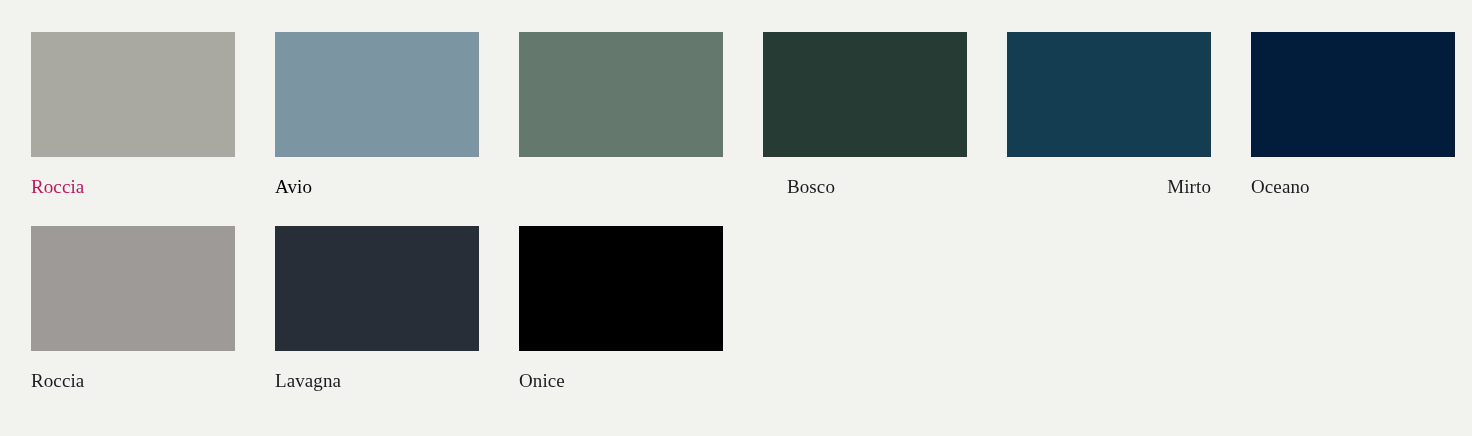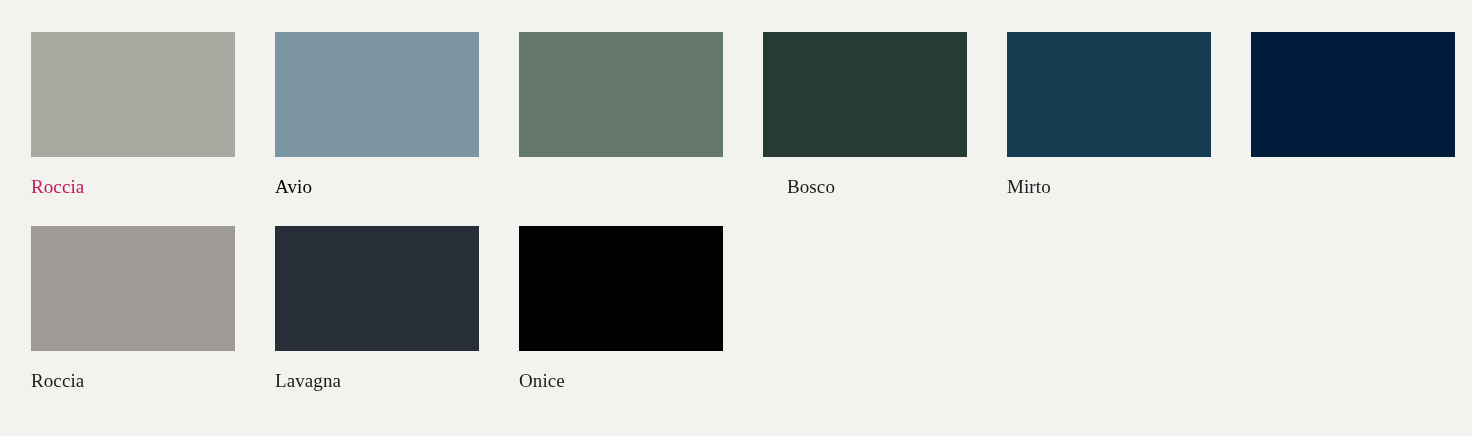--- a/index.html
+++ b/index.html
@@ -57,24 +57,25 @@
     </div>
     <div class="swatch-card">
       <span class="swatch-chip" style="background-color: rgb(101, 120, 109);"></span>
     </div>
     <div class="swatch-card">
       <span class="swatch-chip" style="background-color: rgb(38, 59, 51);"></span>
       <span class="swatch-label" style="color: rgb(27, 27, 27); margin-left: 24px;">Bosco</span>
     </div>
     <div class="swatch-card">
       <span class="swatch-chip" style="background-color: rgb(20, 61, 82);"></span>
-      <span class="swatch-label" style="color: rgb(27, 27, 27);">Mirto</span>
+      <span class="swatch-label" style="color: rgb(27, 27, 27); text-align: right;">Mirto</span>
     </div>
     <div class="swatch-card">
       <span class="swatch-chip" style="background-color: rgb(2, 28, 60);"></span>
+      <span class="swatch-label" style="color: rgb(27, 27, 27);">Oceano</span>
     </div>
     <div class="swatch-card">
       <span class="swatch-chip" style="background-color: rgb(157, 154, 151);"></span>
       <span class="swatch-label" style="color: rgb(27, 27, 27);">Roccia</span>
     </div>
     <div class="swatch-card">
       <span class="swatch-chip" style="background-color: rgb(40, 46, 56);"></span>
       <span class="swatch-label" style="color: rgb(27, 27, 27);">Lavagna</span>
     </div>
     <div class="swatch-card">

